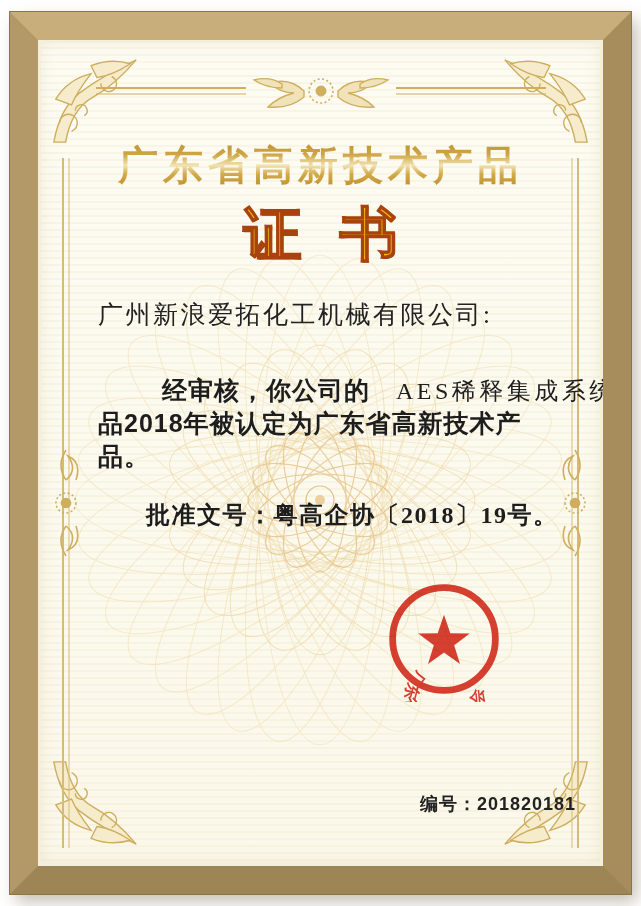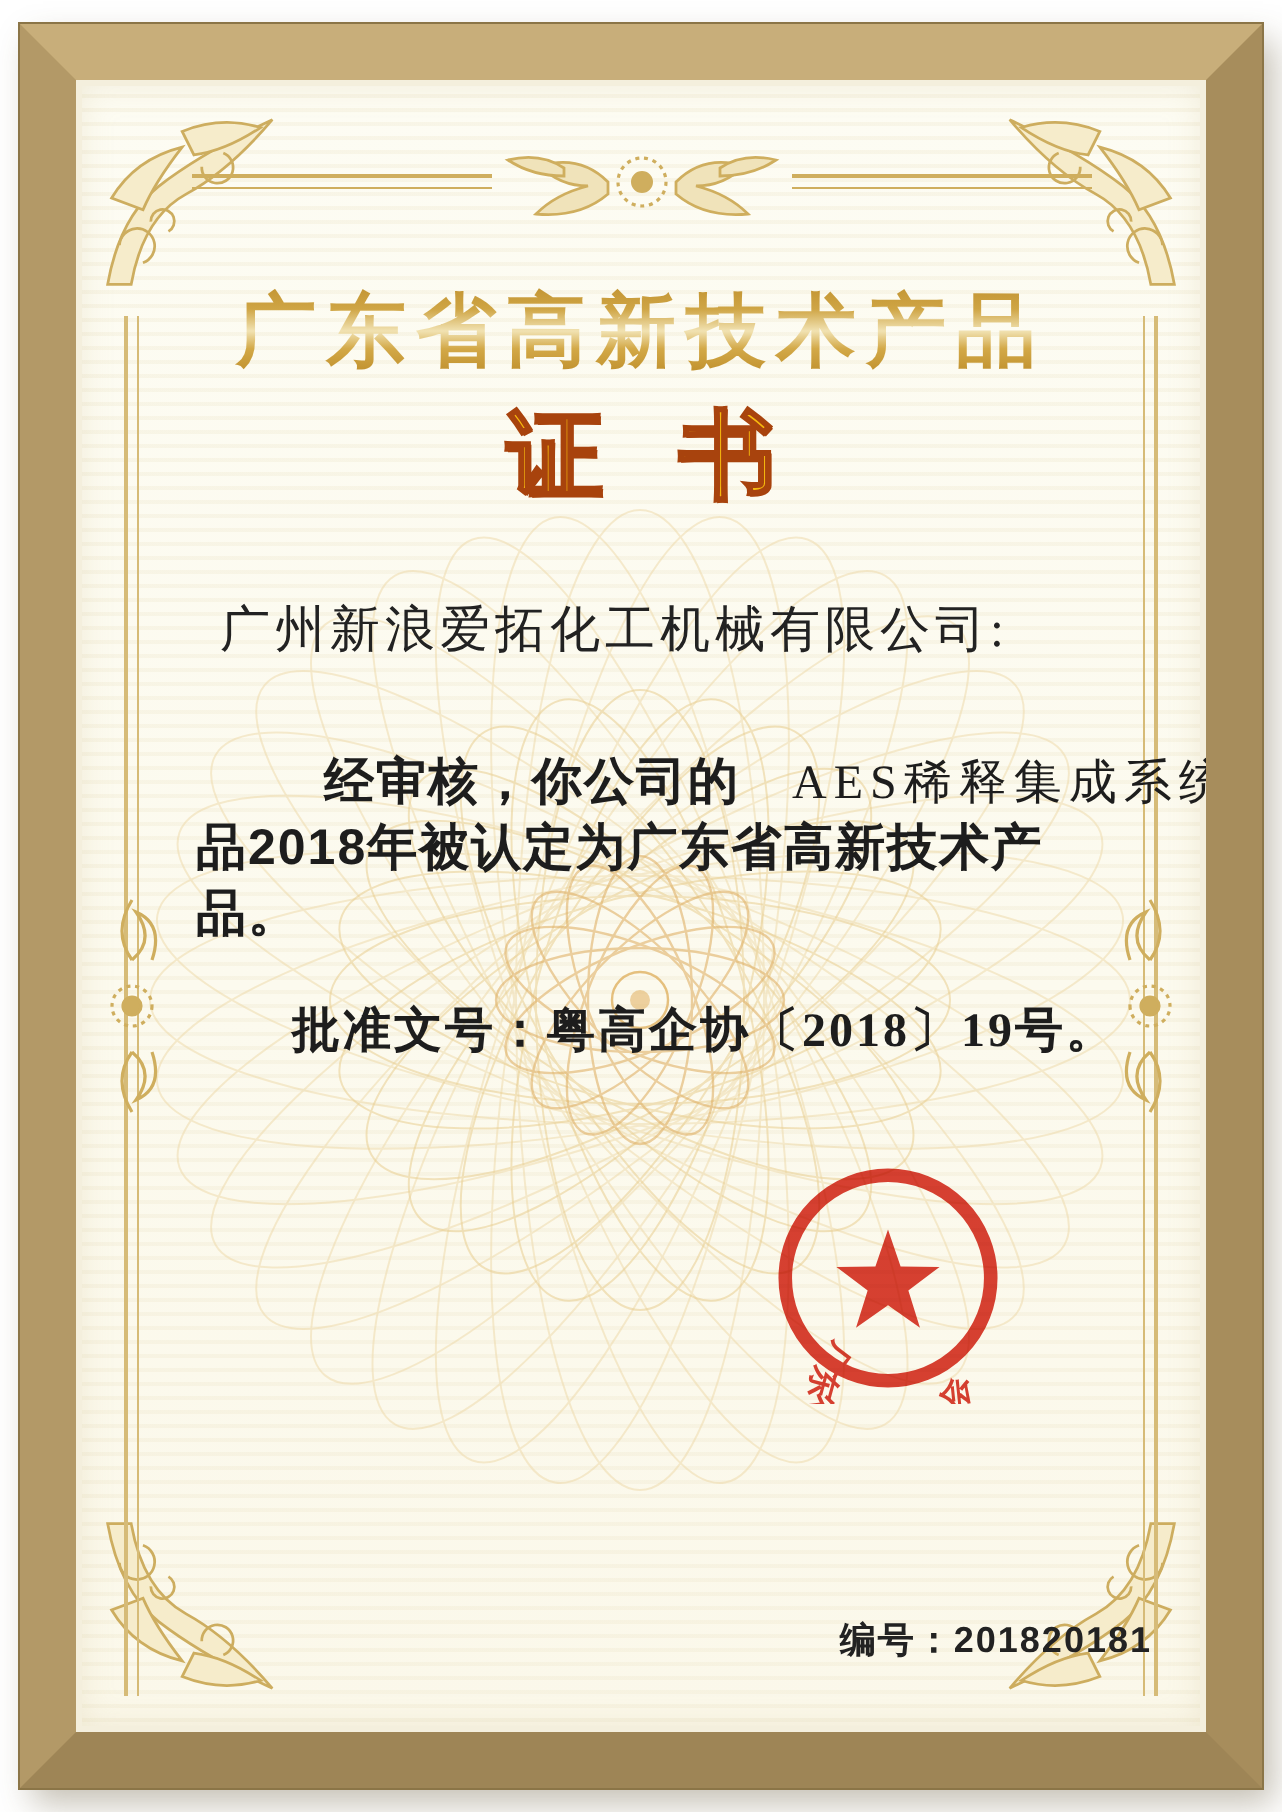--- a/index.html
+++ b/index.html
@@ -48,29 +48,29 @@
     .title{
       background:linear-gradient(180deg,#bd8d2a 0%,#cfa545 30%,#f1e2b2 50%,#d3a948 66%,#b6831f 100%);
       -webkit-background-clip:text;background-clip:text;color:transparent;
       text-shadow:none;
     }
   }
   .subtitle{
     position:absolute;left:0;top:156px;width:100%;box-sizing:border-box;
     padding-left:38px;text-align:center;
     font-family:Liberation Serif, serif;
-    font-size:48px;font-weight:bold;letter-spacing:38px;
+    font-size:58px;font-weight:bold;letter-spacing:38px;
     color:#f6b90e;
     -webkit-text-stroke:1.5px #a8430d;
     text-shadow:1px 1px 0 #a8430d;
   }
   .recipient{
     position:absolute;left:60px;top:258px;
     font-family:"Liberation Serif", serif;
-    font-size:25px;font-weight:500;letter-spacing:2.5px;color:#222;margin-left:12px;
+    font-size:25px;font-weight:500;letter-spacing:2.5px;color:#222;
   }
   .body-par{
     position:absolute;left:60px;top:334px;width:460px;
     font-size:25px;font-weight:bold;color:#1d1d1d;letter-spacing:1px;
   }
   .body-line1{text-indent:64px;white-space:nowrap;}
   .body-line2{}
   .product{
     font-family:"Liberation Serif", serif;font-weight:500;
     letter-spacing:3.5px;margin:0 20px 0 26px;font-size:24px;
@@ -81,21 +81,21 @@
   }
   .approval{top:459px;}
   .validity{top:505px;}
   
   .seal{position:absolute;left:343px;top:536px;z-index:5;opacity:.94;mix-blend-mode:multiply;}
   .date{
     position:absolute;left:348px;top:648px;z-index:4;
     font-size:21px;color:#1c1c1c;letter-spacing:2.5px;font-weight:500;
   }
   .serial{
-    position:absolute;right:27px;top:768px;
+    position:absolute;right:27px;top:752px;
     font-size:18px;font-weight:bold;color:#222;letter-spacing:1px;
   }
   .speck{position:absolute;left:342px;top:30px;width:7px;height:4px;background:#c03326;border-radius:1px;}
 </style>
 </head>
 <body>
 
 <div class="scene">
   <div class="frame">
     <div class="speck"></div>

